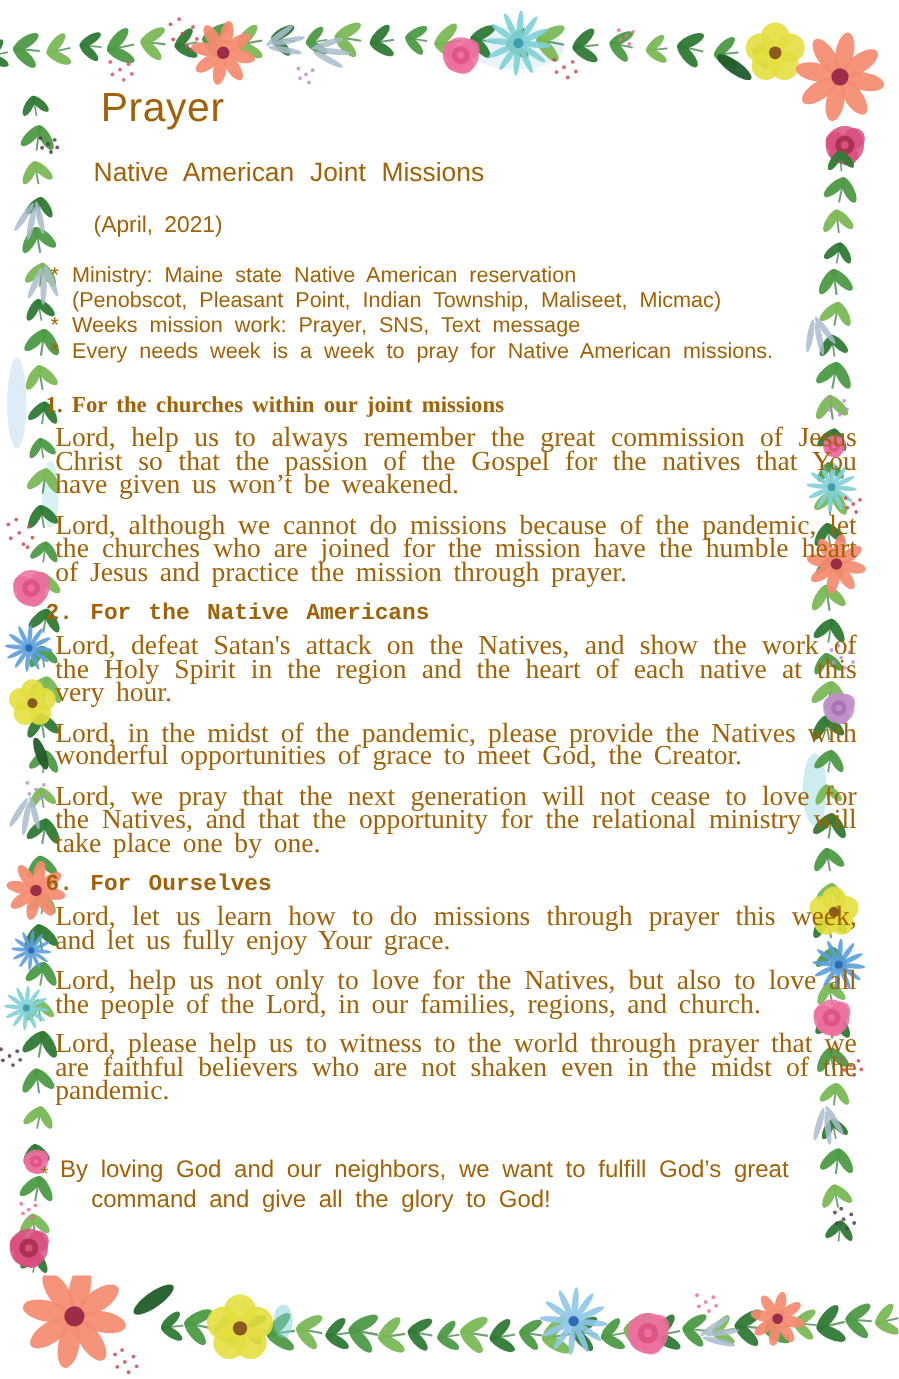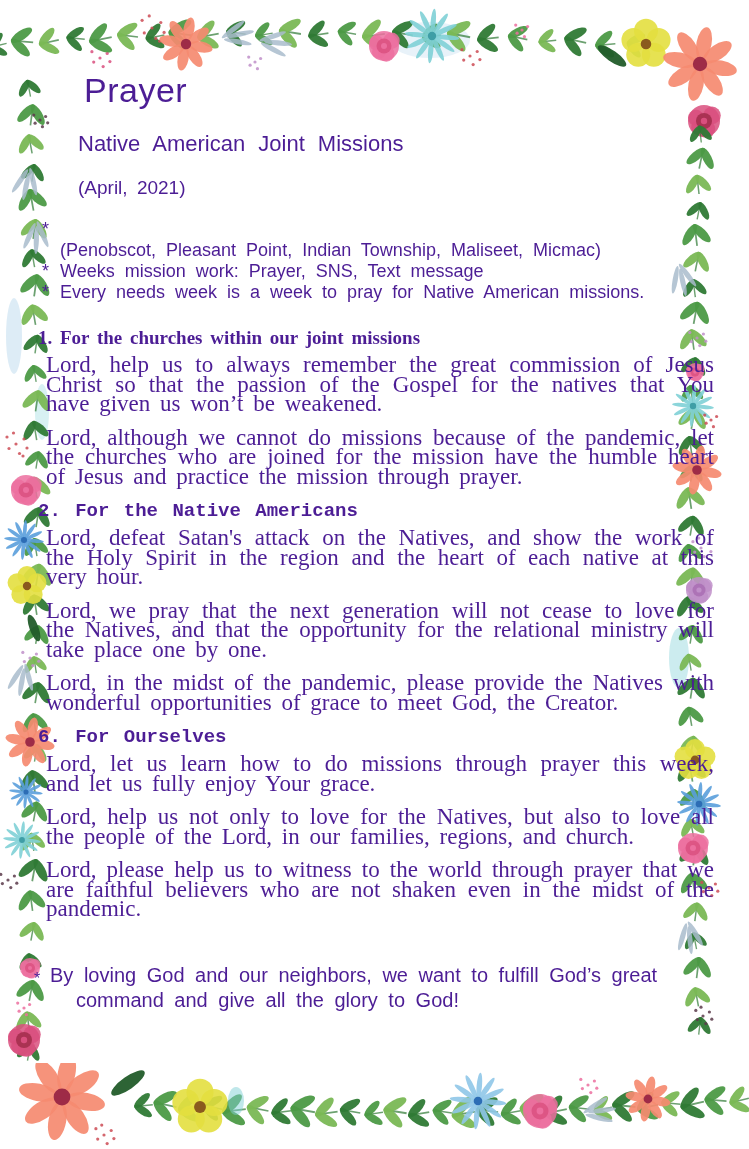--- a/index.html
+++ b/index.html
@@ -1,18 +1,18 @@
 <!DOCTYPE html>
 <html><head>
 <meta charset="utf-8">
 <style>
   html,body{margin:0;padding:0;background:#ffffff;}
   .page{
     position:relative;width:749px;height:1149px;background:#ffffff;
-    overflow:hidden;color:#4c1d95;font-family:"Liberation Sans",sans-serif;
+    overflow:hidden;color:#a16207;font-family:"Liberation Sans",sans-serif;
   }
   .page svg.border{position:absolute;pointer-events:none;}
   #b-top{left:0;top:0;}
   #b-left{left:0;top:0;}
   #b-right{right:0;top:0;}
   #b-bottom{left:0;bottom:0;}
 
   .content{position:absolute;left:38px;top:70px;width:676px;}
 
   .title{font-size:34px;line-height:40px;margin:0 0 0 46px;font-weight:400;letter-spacing:.5px;}
@@ -1116,20 +1116,21 @@
 
   <div class="content">
 
     <h1 class="title">Prayer</h1>
     <div class="subtitle">Native American Joint Missions</div>
     <div class="dateline">(April, 2021)</div>
 
     <div class="info">
       <div class="row">
         <span class="marker">*</span>
+        <span>Ministry: Maine state Native American reservation</span>
       </div>
       <div class="cont">(Penobscot, Pleasant Point, Indian Township, Maliseet, Micmac)</div>
       <div class="row">
         <span class="marker">*</span>
         <span>Weeks mission work: Prayer, SNS, Text message</span>
       </div>
       <div class="row">
         <span class="marker">*</span>
         <span>Every needs week is a week to pray for Native American missions.</span>
       </div>
@@ -1139,22 +1140,22 @@
 
       <div class="section">
         <h2>1. For the churches within our joint missions</h2>
         <p>Lord, help us to always remember the great commission of Jesus Christ so that the passion of the Gospel for the natives that You have given us won’t be weakened.</p>
         <p>Lord, although we cannot do missions because of the pandemic, let the churches who are joined for the mission have the humble heart of Jesus and practice the mission through prayer.</p>
       </div>
 
       <div class="section">
         <h2>2. For the Native Americans</h2>
         <p>Lord, defeat Satan's attack on the Natives, and show the work of the Holy Spirit in the region and the heart of each native at this very hour.</p>
+        <p>Lord, in the midst of the pandemic, please provide the Natives with wonderful opportunities of grace to meet God, the Creator.</p>
         <p>Lord, we pray that the next generation will not cease to love for the Natives, and that the opportunity for the relational ministry will take place one by one.</p>
-        <p>Lord, in the midst of the pandemic, please provide the Natives with wonderful opportunities of grace to meet God, the Creator.</p>
       </div>
 
       <div class="section">
         <h2>6. For Ourselves</h2>
         <p>Lord, let us learn how to do missions through prayer this week, and let us fully enjoy Your grace.</p>
         <p>Lord, help us not only to love for the Natives, but also to love all the people of the Lord, in our families, regions, and church.</p>
         <p>Lord, please help us to witness to the world through prayer that we are faithful believers who are not shaken even in the midst of the pandemic.</p>
       </div>
 
     </div>

